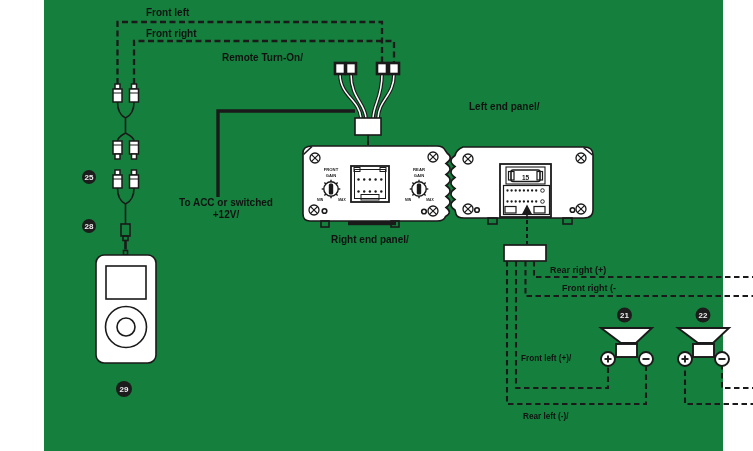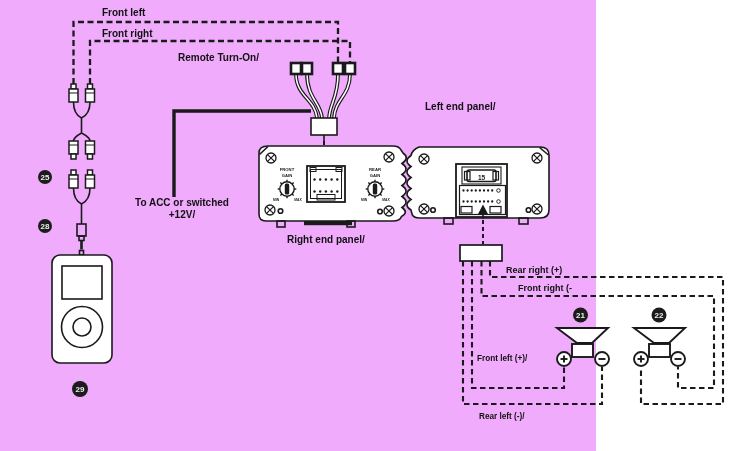--- a/index.html
+++ b/index.html
@@ -1,16 +1,16 @@
 <!DOCTYPE html>
 <html><head>
 <meta charset="utf-8">
 <style>
   html,body{margin:0;padding:0;background:#ffffff;width:753px;height:451px;overflow:hidden;}
-  .stage{width:596px;height:451px;background:#f0abfc;font-family:"Liberation Sans",sans-serif;}
+  .stage{width:679px;height:451px;background:#15803d;font-family:"Liberation Sans",sans-serif;margin-left:44px;}
   svg{display:block;}
   
   .ln   {stroke:#1a1a1a;fill:none;stroke-width:1.6;}
   .ln2  {stroke:#1a1a1a;fill:none;stroke-width:1.9;}
   .body {stroke:#1a1a1a;fill:#ffffff;stroke-width:1.6;}
   .body2{stroke:#1a1a1a;fill:#ffffff;stroke-width:1.9;}
   .dash {stroke:#1a1a1a;fill:none;stroke-width:2.3;stroke-dasharray:6 3.5;}
   .dashT{stroke:#1a1a1a;fill:none;stroke-width:2.1;stroke-dasharray:5.5 3.5;}
   .dashA{stroke:#1a1a1a;fill:none;stroke-width:2;stroke-dasharray:4 3;}
   .thick{stroke:#1a1a1a;fill:none;stroke-width:3.4;}

